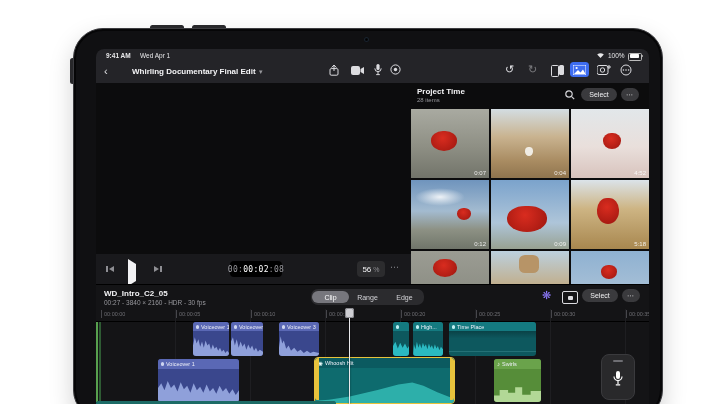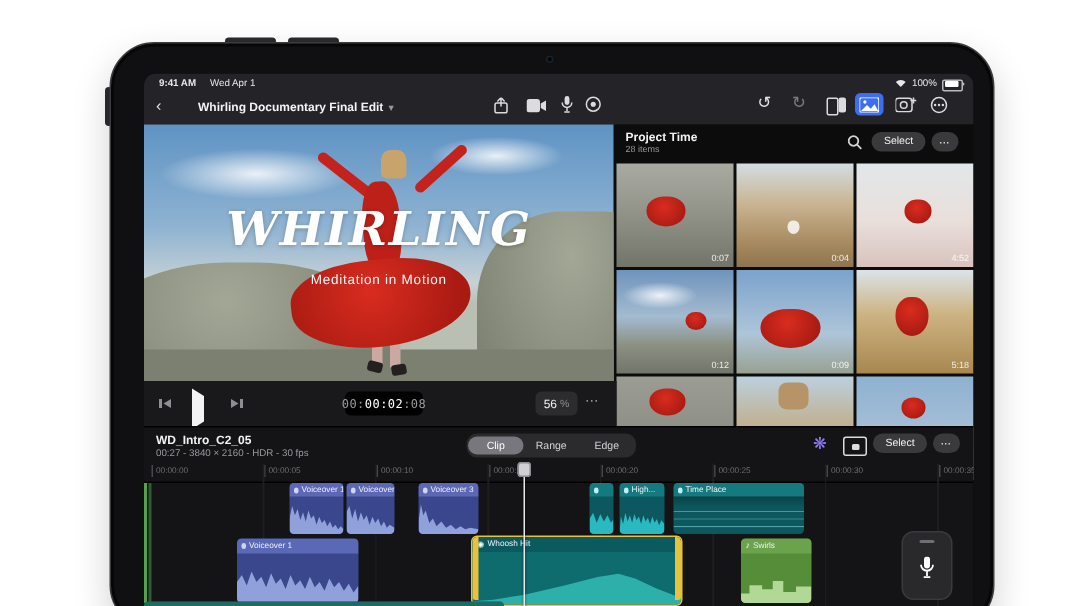--- a/index.html
+++ b/index.html
@@ -152,41 +152,20 @@
       <span class="abs icon-btn" style="left:523px;top:14px;width:14px;height:14px;">
         <svg width="12" height="12" viewBox="0 0 12 12">
             <circle cx="6" cy="6" r="5" fill="none" stroke="#dcdce0" stroke-width="1"></circle>
             <circle cx="3.4" cy="6" r=".8" fill="#dcdce0"></circle>
             <circle cx="6" cy="6" r=".8" fill="#dcdce0"></circle>
             <circle cx="8.6" cy="6" r=".8" fill="#dcdce0"></circle>
           </svg>
       </span>
     </div>
 
-    <div id="viewer" class="abs">
-      <div class="abs cloud" style="left:10px;top:16px;width:130px;height:34px;"></div>
-      <div class="abs cloud" style="left:190px;top:8px;width:90px;height:26px;"></div>
-      <div class="abs rock" style="left:-40px;top:92px;width:210px;height:130px;border-radius:45%;"></div>
-      <div class="abs rock" style="left:222px;top:58px;width:140px;height:150px;border-radius:40%;"></div>
-      <div class="abs" style="left:0;top:150px;width:313px;height:21px;background:#7b8070;"></div>
-
-      <div>
-        <div class="abs" style="left:112px;top:30px;width:44px;height:7px;background:#c3231c;border-radius:4px;transform:rotate(38deg);"></div>
-        <div class="abs" style="left:176px;top:26px;width:44px;height:7px;background:#c3231c;border-radius:4px;transform:rotate(-42deg);"></div>
-        <div class="abs" style="left:158px;top:17px;width:17px;height:19px;background:#c8a36b;border-radius:35% 35% 20% 20%;"></div>
-        <div class="abs" style="left:146px;top:38px;width:25px;height:62px;background:#bc2018;border-radius:40%;transform:rotate(-4deg);"></div>
-        <div class="abs" style="left:152px;top:140px;width:7px;height:22px;background:#c9a9a2;"></div>
-        <div class="abs" style="left:164px;top:140px;width:7px;height:22px;background:#c9a9a2;"></div>
-        <div class="abs" style="left:149px;top:158px;width:10px;height:7px;background:#23201f;border-radius:2px;transform:rotate(14deg);"></div>
-        <div class="abs" style="left:165px;top:160px;width:10px;height:7px;background:#23201f;border-radius:2px;transform:rotate(-10deg);"></div>
-        <div class="abs red" style="left:98px;top:90px;width:120px;height:58px;border-radius:48% 52% 60% 55%;transform:rotate(-6deg);"></div>
-      </div>
-      <div class="abs v-title" style="left:0;top:52px;">WHIRLING</div>
-      <div class="abs v-sub" style="left:0;top:98px;">Meditation in Motion</div>
-    </div>
 
     <div id="panel" class="abs">
       <span class="abs" style="left:6px;top:4px;font-size:8px;font-weight:bold;color:#f2f2f4;">Project Time</span>
       <span class="abs dim" style="left:6px;top:14px;font-size:6px;">28 items</span>
       <span class="abs icon-btn" style="left:152px;top:5px;width:14px;height:14px;">
         <svg width="10" height="10" viewBox="0 0 10 10">
             <circle cx="4" cy="4" r="3.2" fill="none" stroke="#d4d4d8" stroke-width="1.2"></circle>
             <path d="M6.4 6.4 L9.2 9.2" stroke="#d4d4d8" stroke-width="1.2"></path>
           </svg>
       </span>

